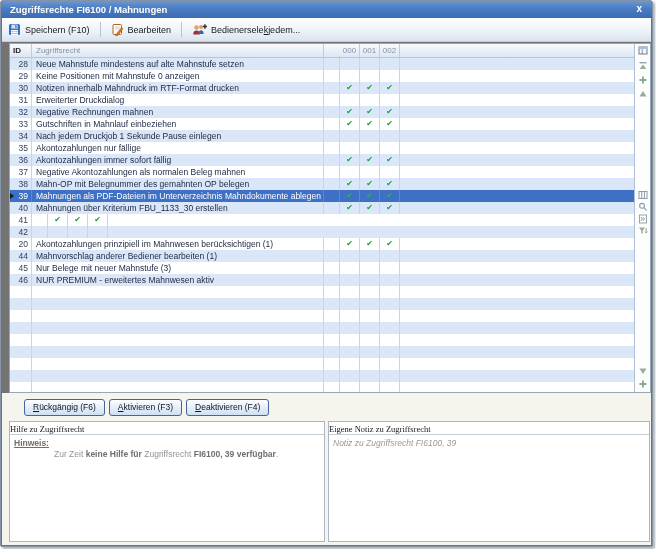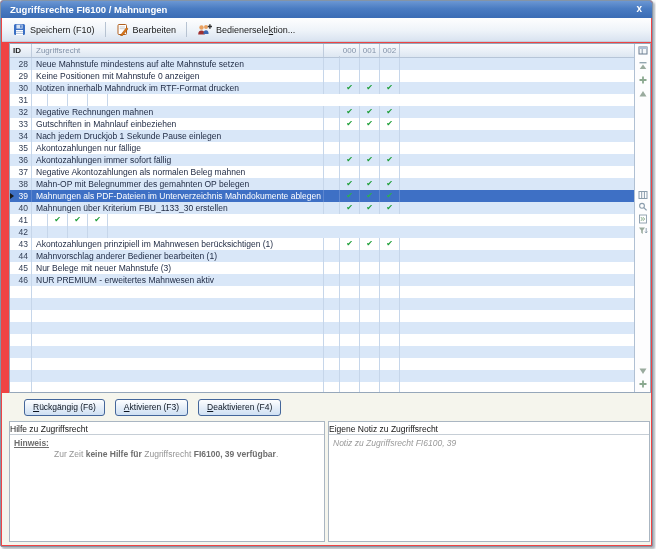--- a/index.html
+++ b/index.html
@@ -1,36 +1,36 @@
 <!DOCTYPE html>
 <html><head>
 <meta charset="utf-8">
 <style>
   * { margin:0; padding:0; box-sizing:border-box; }
   html,body { width:656px; height:549px; font-family:"Liberation Sans", sans-serif; background:#fbfbfb; overflow:hidden; }
   #window {
     position:absolute; left:0; top:0; width:653px; height:547px;
     border:1px solid #8494a6; border-radius:3px 3px 2px 2px;
-    background:#ef4444; overflow:hidden;
+    background:#737373; overflow:hidden;
     box-shadow:2px 2px 2px rgba(90,100,110,.45);
   }
   
   #titlebar {
     position:absolute; left:0; top:0; right:0; height:17px;
     background:linear-gradient(180deg,#6b97d3 0%,#4a7cc2 45%,#3a6cb4 100%);
     color:#fff; font-size:9.5px; font-weight:bold; line-height:17px;
     padding-left:9px; border-radius:2px 2px 0 0;
   }
   #close-x { position:absolute; right:10px; top:0; font-size:10px; font-weight:bold; line-height:16px; cursor:default; }
   
   #toolbar {
     position:absolute; left:1px; right:1px; top:17px; height:24px;
     background:linear-gradient(180deg,#fefefe 0%,#eef3f9 55%,#d9e3f0 100%);
     border-bottom:1px solid #c2cedd;
-    display:flex; align-items:center; padding-left:5px; font-size:9px; color:#1a1a1a;
+    display:flex; align-items:center; font-size:9px; color:#1a1a1a;
   }
   .tb-btn { display:flex; align-items:center; gap:4px; padding:2px 6px; border-radius:2px; }
   .tb-sep { width:1px; height:15px; background:#b7c3d2; margin:0 4px; }
   .und { text-decoration:underline; }
   
   #table {
     position:absolute; left:8px; top:42px; width:642px; height:350px;
     border:1px solid #96a7ba; background:#fff; display:flex;
   }
   #gridcols { width:624px; display:flex; flex-direction:column; overflow:hidden; }
@@ -52,30 +52,30 @@
   .row.selected { background:#3e70c5 !important; color:#fff; }
   .row.selected .c-id { color:#fff; }
   .row.selected .c-chk { color:#2db24c; }
   .row.selected .c { border-right-color:#5d86cf; }
   .rowmark { position:absolute; left:0; top:3px; width:0; height:0; border-left:4px solid #1a1a1a; border-top:3px solid transparent; border-bottom:3px solid transparent; }
   
   #scrollstrip { width:16px; border-left:1px solid #b0c0d3; background:#fdfdfe; position:relative; flex:none; }
   #scrollstrip .ss { position:absolute; left:3px; width:10px; height:10px; }
   
   #bottomband { position:absolute; left:1px; right:1px; top:392px; bottom:1px; background:#f5f5ed; }
-  #actionbar { position:absolute; left:4px; top:6px; display:flex; gap:10px;padding-left:18px; }
+  #actionbar { position:absolute; left:4px; top:6px; display:flex; gap:4px;padding-left:18px; }
   .act-btn {
     font-size:8.5px; color:#0d1622; padding:2px 8px 3px;
     background:linear-gradient(180deg,#fdfeff 0%,#e8f0f9 45%,#cfe0f3 100%);
     border:1px solid #44669a; border-radius:3px; line-height:10px;
   }
   .panel { position:absolute; top:28px; bottom:3px; background:#fff; border:1px solid #aab6c2; }
   #help-panel { left:7px; width:316px; }
   #note-panel { left:326px; width:322px; }
-  .panel-head { height:13px; font-size:8.5px; color:#161616; padding:2px 0 0 0; border-bottom:1px solid #c6ced6; }
+  .panel-head { height:13px; font-size:8.5px; color:#161616; padding:2px 0 0 0; border-bottom:1px solid #c6ced6;font-family:Liberation Serif, serif; }
   .panel-body { padding:3px 4px; font-size:8.5px; line-height:11px; }
   #help-heading { font-weight:bold; text-decoration:underline; color:#6e6e6e; }
   #help-text { color:#949494;margin-left:40px; }
   #help-text .b { font-weight:bold; color:#6e6e6e; }
   #note-text { font-style:italic; color:#9a9a9a; }
 </style>
 </head>
 <body>
 
 <div id="window">
@@ -109,21 +109,21 @@
     </div>
     <div class="tb-sep"></div>
     <div class="tb-btn">
       <svg width="15" height="13" viewBox="0 0 15 13">
           <circle cx="4.5" cy="4.5" r="2.2" fill="#e8a060"></circle>
           <path d="M1.2 11.5 Q1.2 7.6 4.5 7.6 Q7.8 7.6 7.8 11.5 Z" fill="#a03030"></path>
           <circle cx="9" cy="4" r="2" fill="#e8a060"></circle>
           <path d="M6.4 11 Q6.4 7.2 9 7.2 Q11.6 7.2 11.6 11 Z" fill="#3a66b0"></path>
           <path d="M12.2 1.2 h1.4 v1.6 h1.4 v1.4 h-1.4 v1.6 h-1.4 v-1.6 h-1.4 v-1.4 h1.4 Z" fill="#303030"></path>
         </svg>
-      <span><span>Bedienersele</span><span class="und">k</span><span>tion...</span></span>
+      <span><span>Bedienersele</span><span class="und">k</span><span>jedem...</span></span>
     </div>
   </div>
 
   <div id="table">
     <div id="gridcols">
       <div id="ghead">
         <div class="hc hc-id">ID</div>
         <div class="hc hc-label">Zugriffsrecht</div>
         <div class="hc hc-ba">BA</div>
         <div class="hc hc-c">000</div>
@@ -154,20 +154,21 @@
           <div class="c c-id">30</div>
           <div class="c c-label">Notizen innerhalb Mahndruck im RTF-Format drucken</div>
           <div class="c c-ba"></div>
           <div class="c c-chk">✔</div>
           <div class="c c-chk">✔</div>
           <div class="c c-chk">✔</div>
           <div class="c c-fill"></div>
         </div>
       <div class="row">
           <div class="c c-id">31</div>
+          <div class="c c-label">Erweiterter Druckdialog</div>
           <div class="c c-ba"></div>
           <div class="c c-chk"></div>
           <div class="c c-chk"></div>
           <div class="c c-chk"></div>
           <div class="c c-fill"></div>
         </div>
       <div class="row">
           <div class="c c-id">32</div>
           <div class="c c-label">Negative Rechnungen mahnen</div>
           <div class="c c-ba"></div>
@@ -259,21 +260,21 @@
         </div>
       <div class="row">
           <div class="c c-id">42</div>
           <div class="c c-ba"></div>
           <div class="c c-chk"></div>
           <div class="c c-chk"></div>
           <div class="c c-chk"></div>
           <div class="c c-fill"></div>
         </div>
       <div class="row">
-          <div class="c c-id">43</div>
+          <div class="c c-id">20</div>
           <div class="c c-label">Akontozahlungen prinzipiell im Mahnwesen berücksichtigen (1)</div>
           <div class="c c-ba"></div>
           <div class="c c-chk">✔</div>
           <div class="c c-chk">✔</div>
           <div class="c c-chk">✔</div>
           <div class="c c-fill"></div>
         </div>
       <div class="row">
           <div class="c c-id">44</div>
           <div class="c c-label">Mahnvorschlag anderer Bediener bearbeiten (1)</div>

